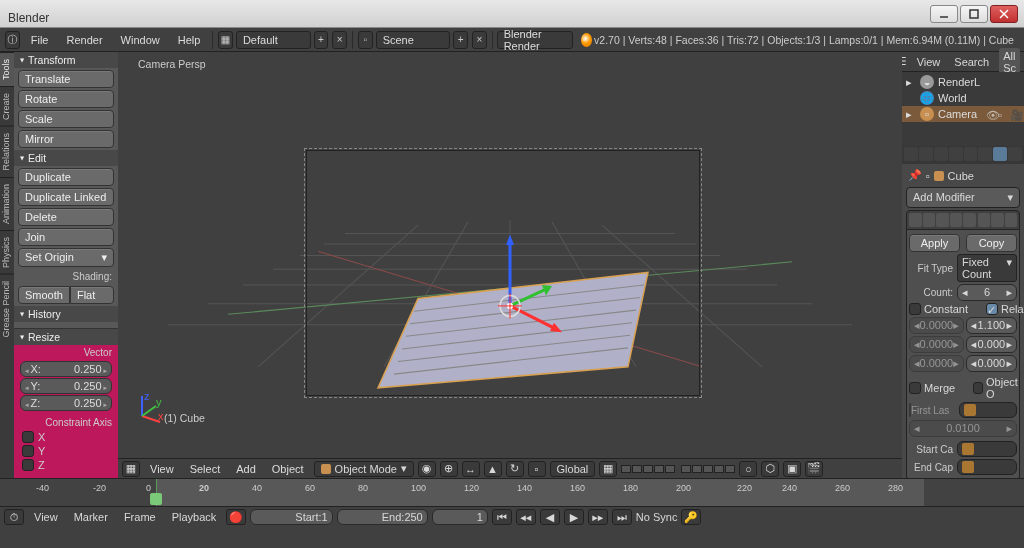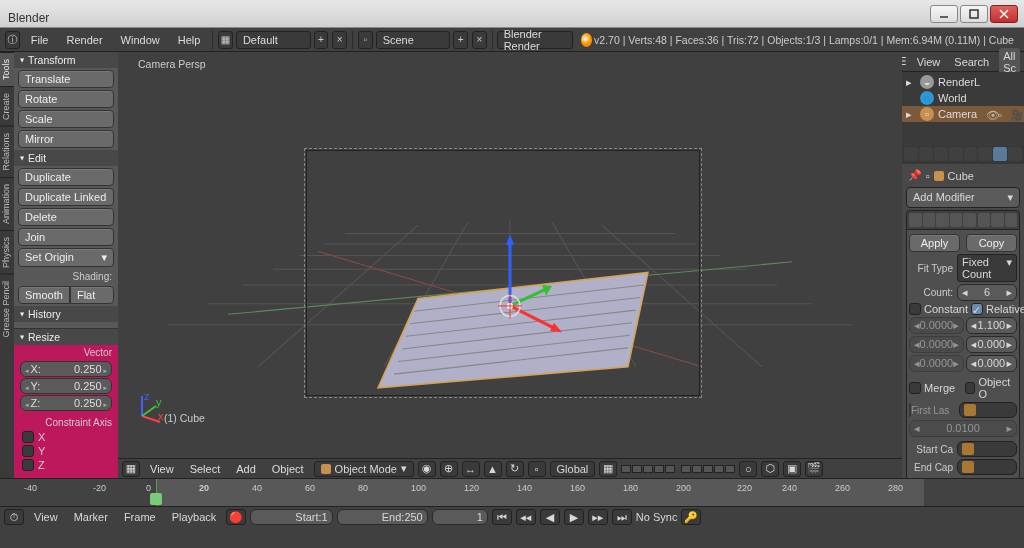--- a/index.html
+++ b/index.html
@@ -76,21 +76,21 @@
 .modhead { background:#404040; border:1px solid #222; border-radius:4px 4px 0 0; padding:2px; display:flex; gap:1px; margin:2px 2px 0 2px; }
 .modhead .sq{width:14px;height:14px;background:#555;border-radius:2px;}
 .modbody { background:#4f4f4f; border:1px solid #222; border-top:none; border-radius:0 0 4px 4px; padding:2px; margin:0 2px 2px 2px; }
 .twobtn { display:flex; gap:6px; margin:2px 0;}
 .twobtn .btn{flex:1;margin:0;text-align:center;}
 .droprow { display:flex; gap:2px; align-items:center; margin:2px 0; }
 .droprow .lbl{flex:0 0 46px; font-size:10px; color:#ccc; text-align:right; padding-right:2px;}
 .droprow .dd{flex:1; background:#3a3a3a; border:1px solid #222; border-radius:3px; padding:1px 4px; font-size:10px; display:flex; justify-content:space-between;}
 .nf { background:#5a5a5a; border:1px solid #2a2a2a; border-radius:6px; padding:1px 4px; display:flex; justify-content:space-between; font-size:10px; flex:1; }
 .nf.dis { opacity:.5; background:#484848;}
-.chkcol { display:flex; gap:3px; margin:2px 0;}
+.chkcol { display:flex; gap:18px; margin:2px 0;}
 .chkcol .c{flex:1; display:flex; align-items:center; gap:3px;}
 .capsule { background:#3a3a3a; border:1px solid #222; border-radius:6px; padding:1px 4px; flex:1; display:flex; align-items:center; gap:4px; height:16px;}
 .capsule .ico{width:12px;height:12px;background:#aa7733;border-radius:2px;}
 
 .timeline { height:70px; background:#404040; border-top:1px solid #222; }
 .tl-ruler { height:28px; background:#585858; position:relative; border-bottom:1px solid #222; }
 .tl-ruler .tick { position:absolute; top:4px; font-size:9px; color:#ccc; }
 .tl-current { position:absolute; top:0; bottom:0; left:156px; width:1px; background:#5a9a5a; }
 .tl-current::after{content:""; position:absolute; top:14px; left:-6px; width:12px; height:12px; background:#7aca7a; border-radius:2px;}
 .tl-end { position:absolute; top:0; bottom:0; width:8px; background:rgba(0,0,0,.25); }
@@ -484,21 +484,21 @@
     </div>
   </div>
 </div>
 
 <div class="timeline">
   <div class="tl-ruler">
     <div class="tl-end" style="left:0;width:156px"></div>
     <div class="tl-end" style="right:0;width:100px"></div>
     <div class="tl-current"></div>
     <div id="ticks">
-        <span class="tick" style="left: 24px;">-40</span>
+        <span class="tick" style="left: 36px;">-40</span>
         <span class="tick" style="left: 93px;">-20</span>
         <span class="tick" style="left: 146px;">0</span>
         <span class="tick" style="left: 199px; font-weight: bold;">20</span>
         <span class="tick" style="left: 252px;">40</span>
         <span class="tick" style="left: 305px;">60</span>
         <span class="tick" style="left: 358px;">80</span>
         <span class="tick" style="left: 411px;">100</span>
         <span class="tick" style="left: 464px;">120</span>
         <span class="tick" style="left: 517px;">140</span>
         <span class="tick" style="left: 570px;">160</span>

